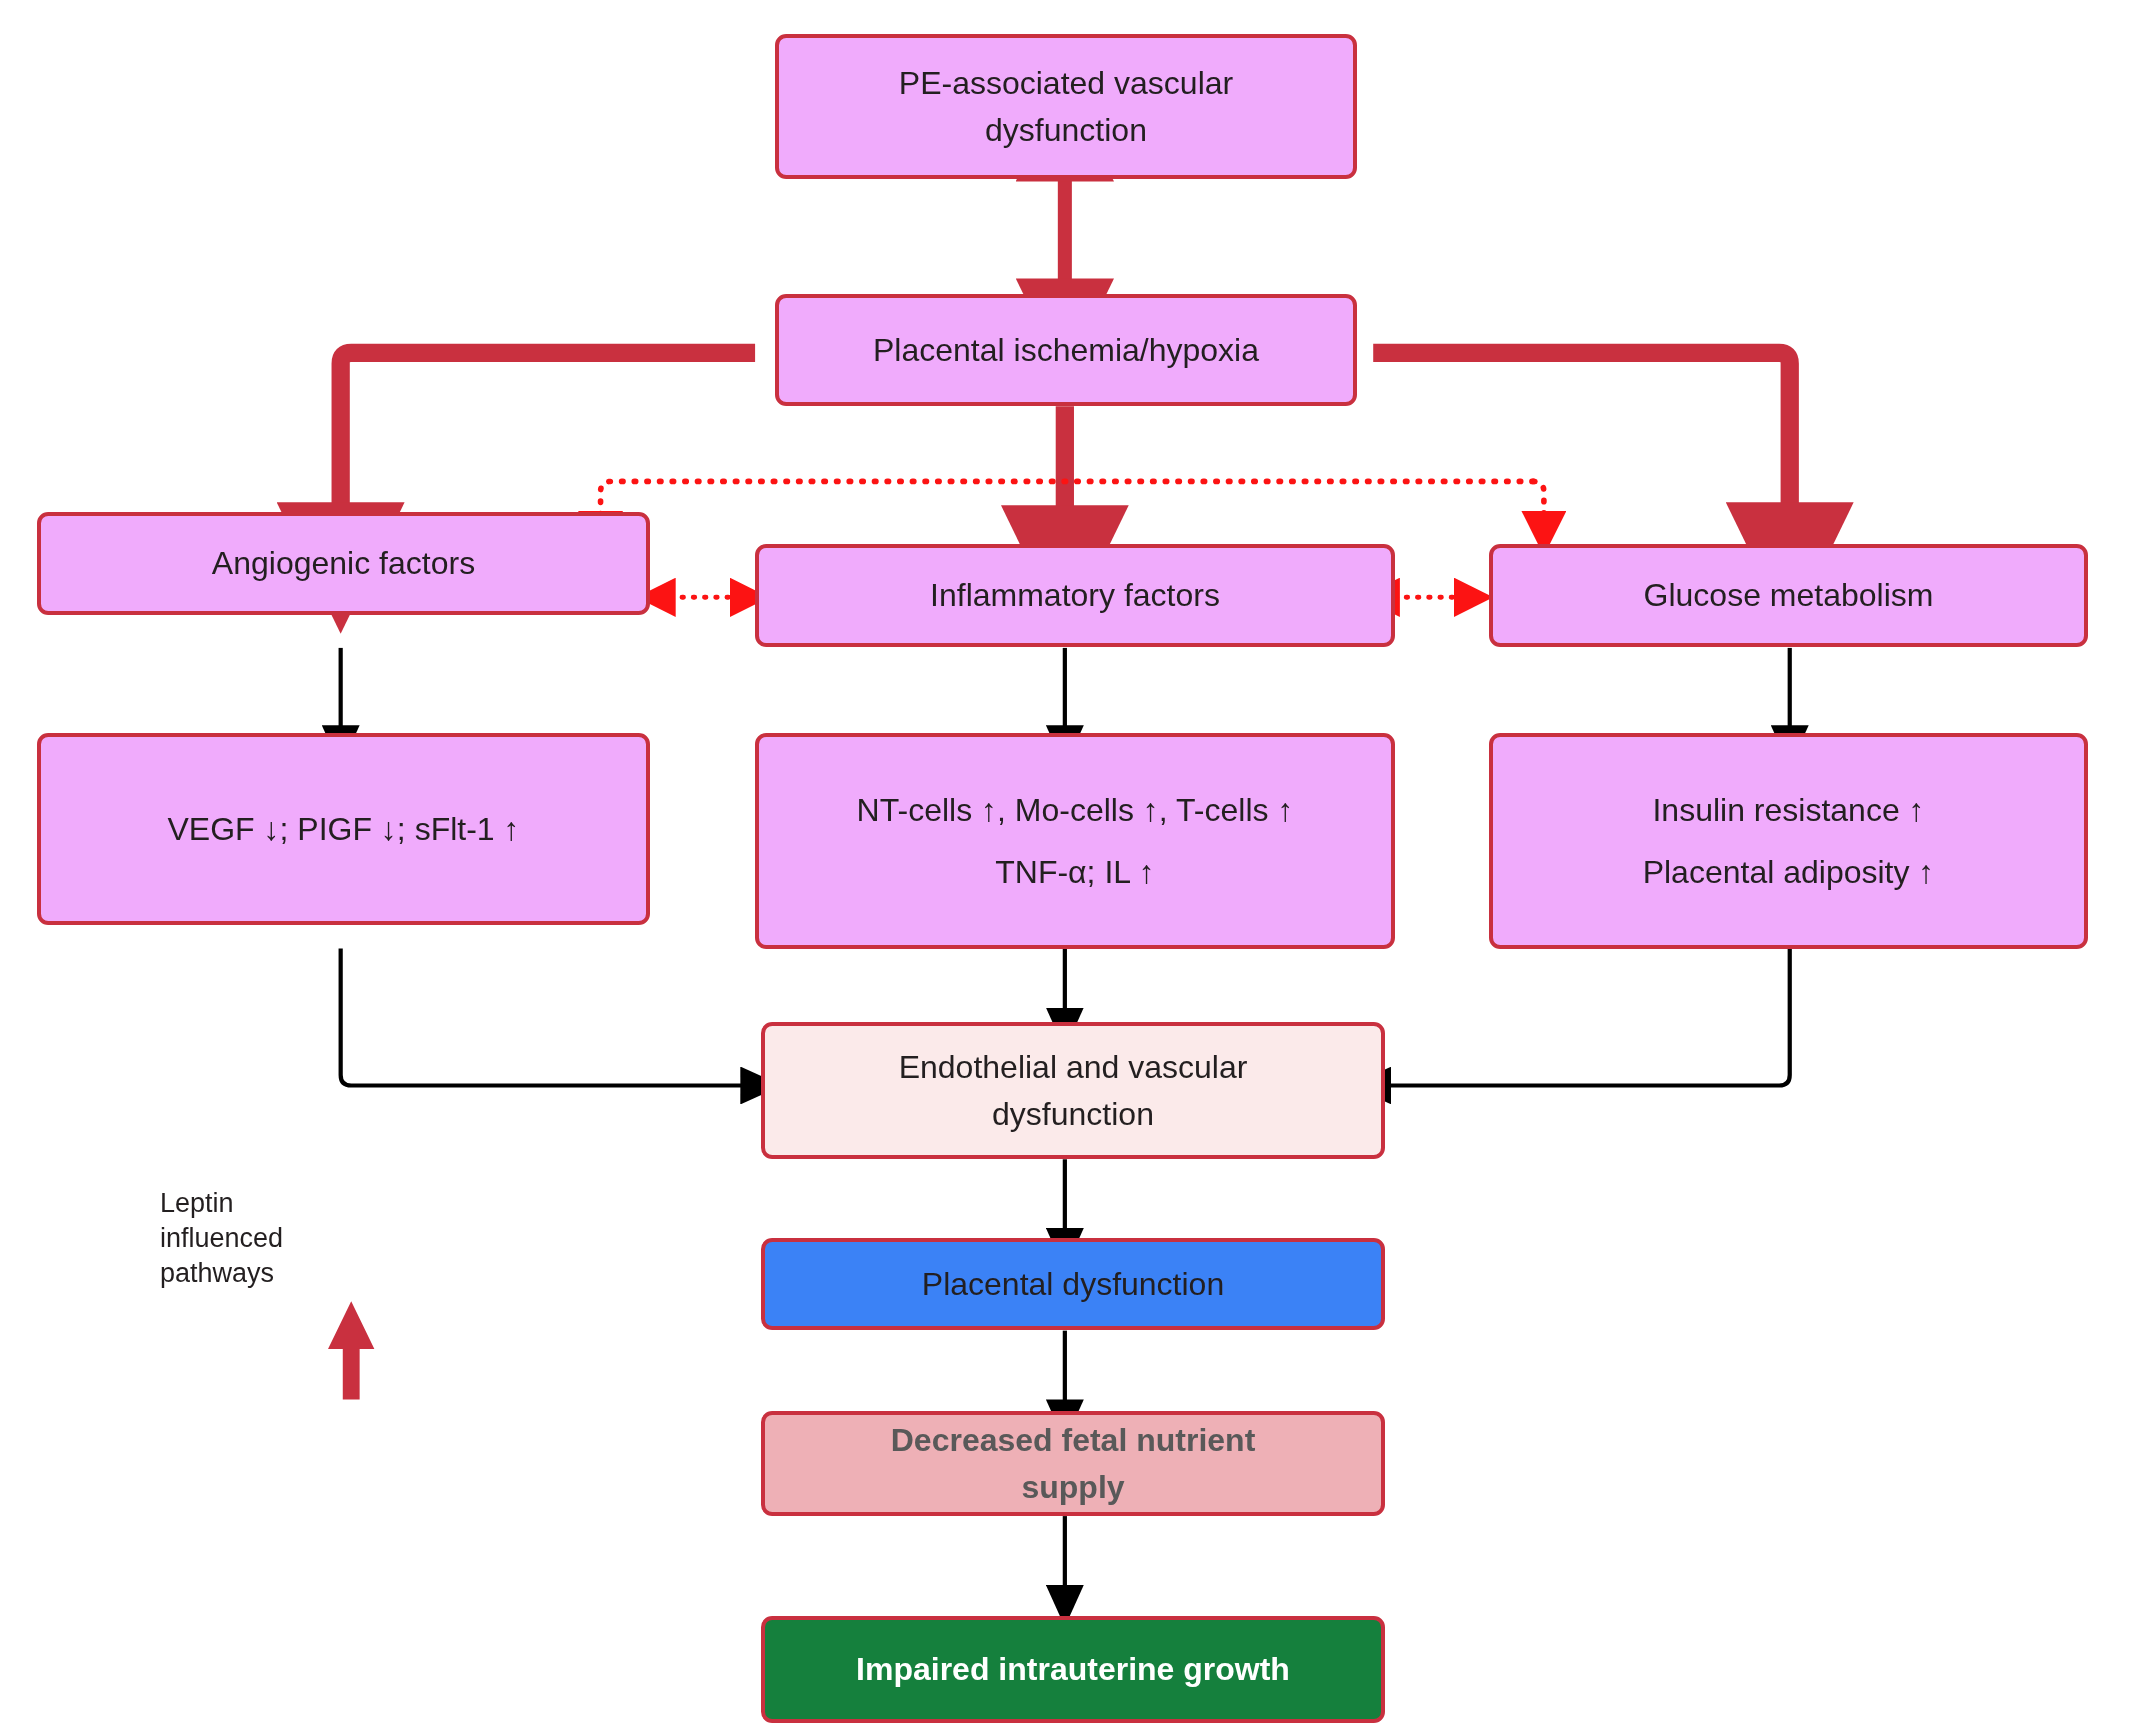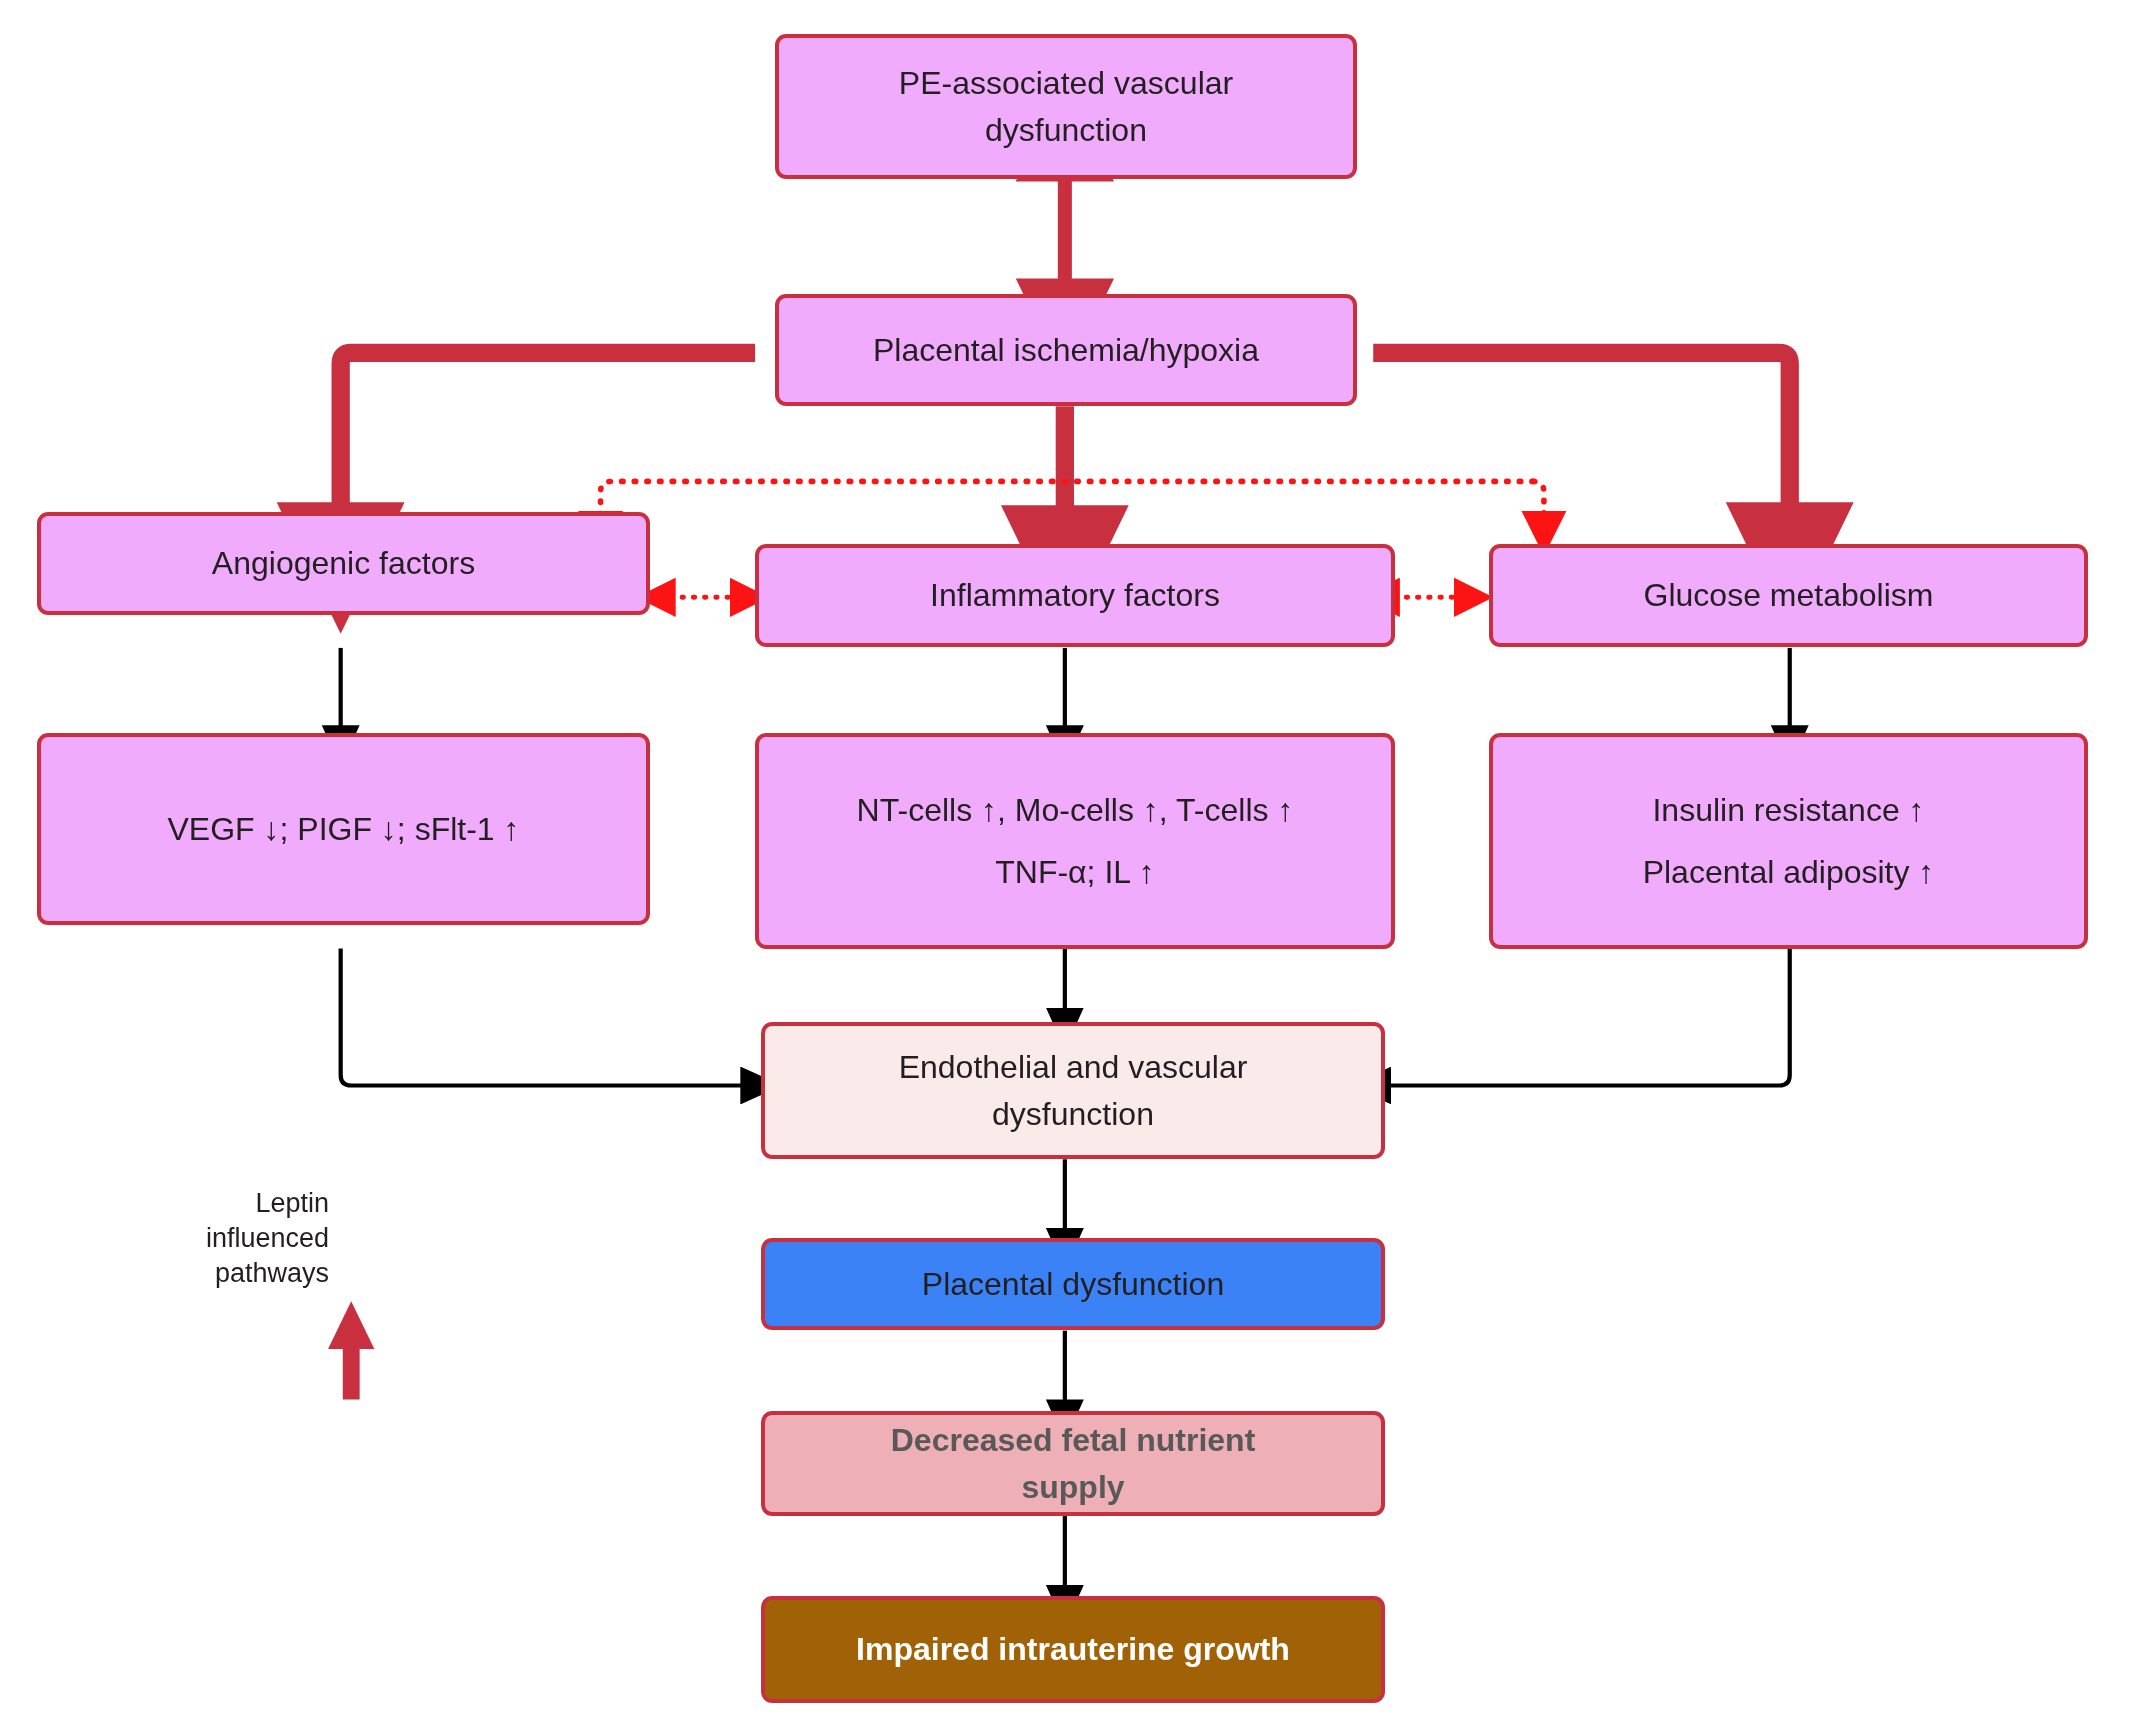--- a/index.html
+++ b/index.html
@@ -38,29 +38,29 @@
     color: #231f20;
     font-size: 32px;
     line-height: 1.32;
     padding: 4.2px 12.6px;
   }
   .node .line { display: block; white-space: nowrap; }
   .node.two-line .line + .line { margin-top: 4.2px; }
   .fill-1 { background: #fbeaea; }
   .fill-2 { background: #3b82f6; }
   .fill-3 { background: #eeb0b6; }
-  .fill-4 { background: #a16207; }
+  .fill-4 { background: #15803d; margin-top: 20px; }
   .bold-gray { font-weight: bold; color: #595959; }
   .bold-white { font-weight: bold; color: #ffffff; }
   .legend {
     position: absolute;
     font-size: 27px;
     line-height: 1.3;
     color: #231f20;
-    text-align: right;
+    text-align: left;
     white-space: pre-line;
   }
 </style>
 </head>
 <body>
 
 <div id="stage">
 
   <svg id="canvas" viewBox="0 0 3031 2465">
     <defs>

